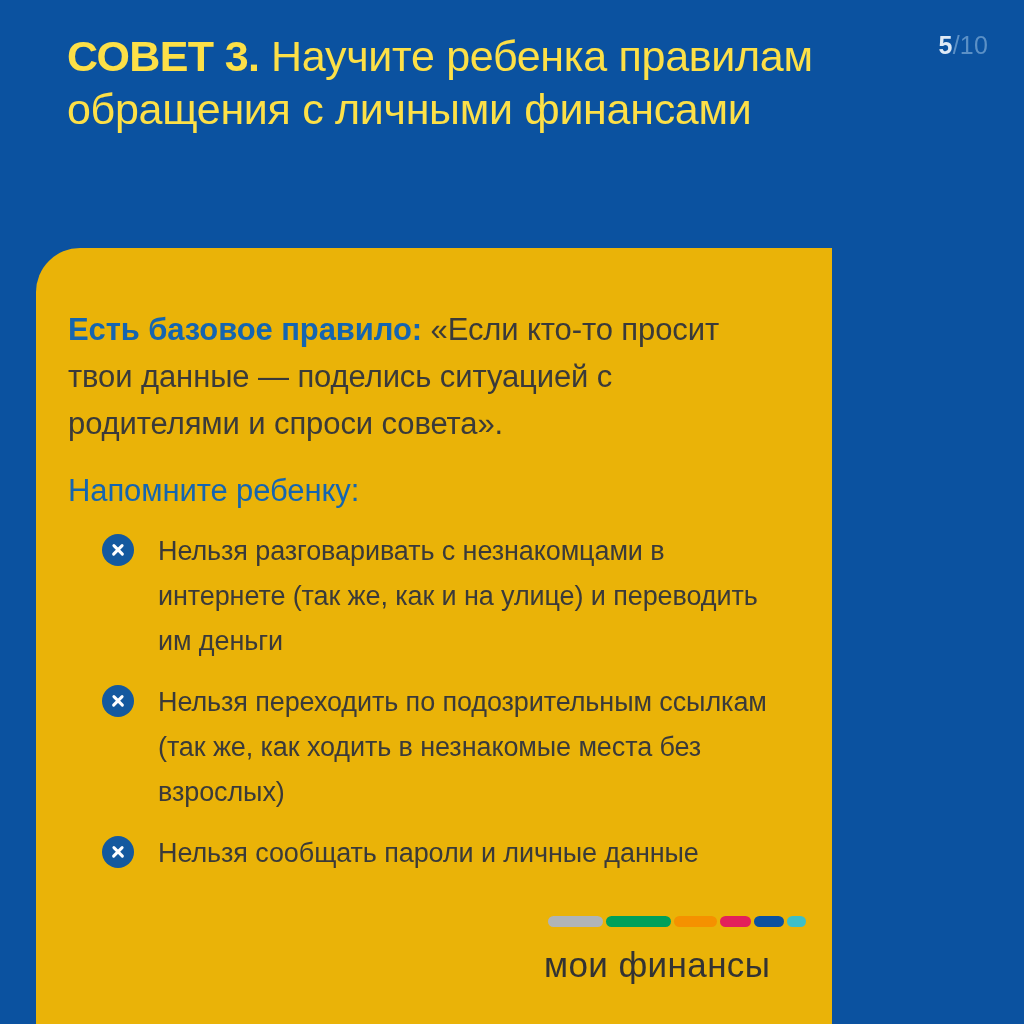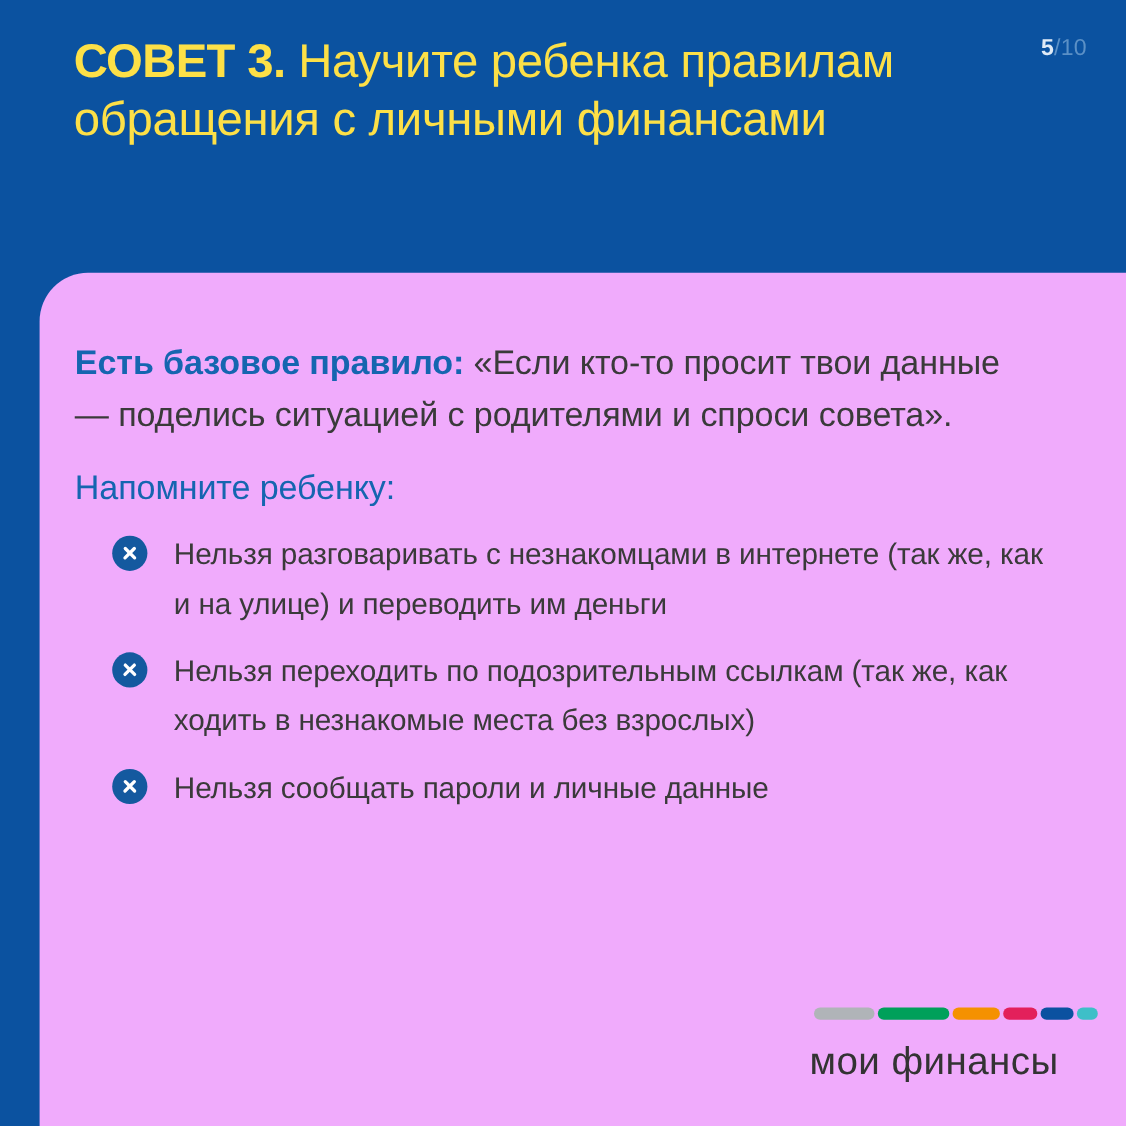--- a/index.html
+++ b/index.html
@@ -28,21 +28,21 @@
     top: 0;
     width: 1024px;
     height: 248px;
     box-sizing: border-box;
     padding: 30px 40px 0 67px;
   }
   .pager {
     position: absolute;
     right: 36px;
     top: 33px;
-    font-size: 21px;
+    font-size: 25px;
     letter-spacing: 0.2px;
     line-height: 1;
     white-space: nowrap;
   }
   .pager .cur {
     color: #dfeaf6;
     font-weight: bold;
   }
   .pager .total {
     color: #5b90c6;
@@ -60,23 +60,23 @@
   .title .tip {
     font-weight: bold;
     letter-spacing: -0.6px;
   }
 
   
   .card {
     position: absolute;
     left: 36px;
     top: 248px;
-    width: 988px;
+    width: 796px;
     height: 776px;
-    background: #f0abfc;
+    background: #eab308;
     border-top-left-radius: 44px;
     box-sizing: border-box;
     padding: 58px 52px 0 32px;
   }
 
   .lead {
     margin: 0;
     color: #3a3a3a;
     font-size: 31px;
     line-height: 47px;

